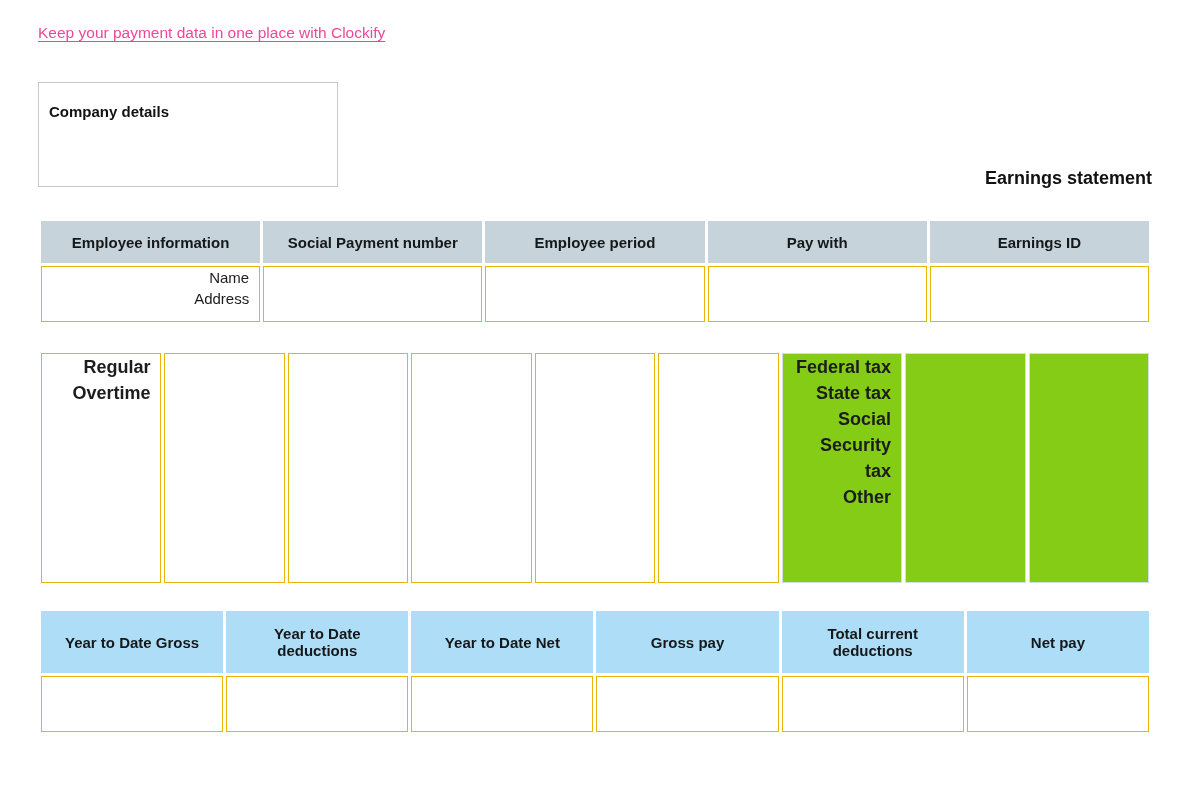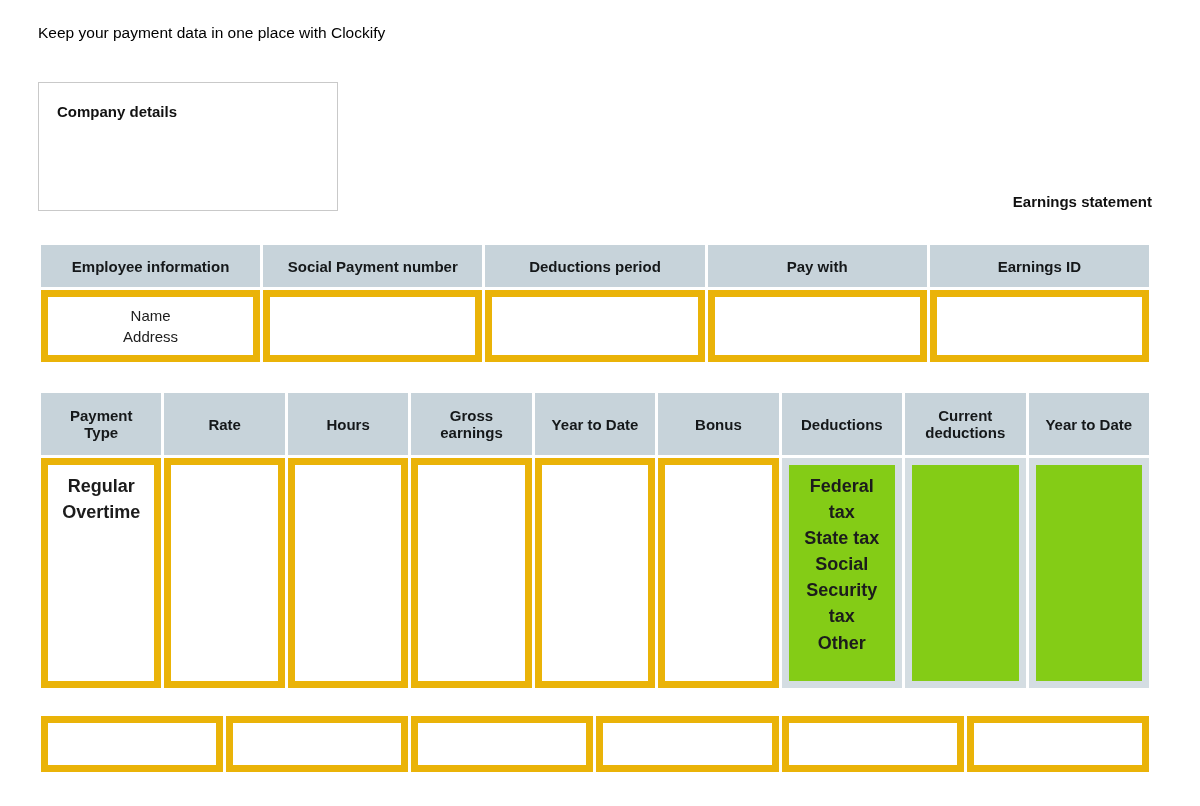--- a/index.html
+++ b/index.html
@@ -7,41 +7,42 @@
   body {
     width: 1200px;
     height: 806px;
     font-family: "Liberation Sans", sans-serif;
     color: #1c1c1c;
     padding: 24px 48px 0 38px;
     overflow: hidden;
   }
   .link-row { margin-bottom: 0; }
   a.top-link {
-    color: #000000;
+    color: #ec4899;
     font-size: 15.5px;
+    text-decoration: underline;
     text-underline-offset: 3px;
     cursor: pointer;
   }
   .company-box {
     margin-top: 40px;
     width: 300px;
-    height: 129px;
+    height: 105px;
     border: 1px solid #c9c9c9;
-    padding: 20px 18px;
+    padding: 20px 10px;
   }
   .company-box .label {
     font-weight: bold;
     font-size: 15px;
     color: #111;
   }
   .page-title {
     text-align: right;
     font-weight: bold;
-    font-size: 15px;
+    font-size: 18px;
     color: #111;
     margin-top: -22px;
     line-height: 26px;
   }
   table {
     width: 100%;
     border-collapse: separate;
     border-spacing: 3px;
     table-layout: fixed;
   }
@@ -50,24 +51,24 @@
     font-weight: bold;
     font-size: 15px;
     color: #15181a;
     text-align: center;
     vertical-align: middle;
     padding: 6px 8px;
     white-space: pre-line;
   }
   td {
     background: #ffffff;
-    border: 7px solid #eab308;
+    border: 1px solid #eab308;
     vertical-align: top;
-    text-align: center;
-    padding: 8px 10px;
+    text-align: right;
+    padding: 0 10px;
     font-size: 15px;
     white-space: pre-line;
   }
   .t-employee { margin-top: 27px; }
   .t-employee th { height: 42px; }
   .t-employee td { height: 56px; }
   .t-payment { margin-top: 25px; }
   .t-payment th { height: 62px; }
   .t-payment td { height: 230px; font-size: 18px; font-weight: bold; line-height: 1.45; }
   .t-payment td.tinted { background: #84cc16; border-color: #d4dde2; }
@@ -87,71 +88,67 @@
   <div class="label">Company details</div>
 </div>
 
 <div class="page-title">Earnings statement</div>
 
 <table class="t-employee">
   <tbody>
       <tr>
     <th>Employee information</th>
     <th>Social Payment number</th>
-    <th>Deductions period</th>
+    <th>Employee period</th>
     <th>Pay with</th>
     <th>Earnings ID</th>
   </tr>
   <tr>
     <td class="cell-multiline">Name
 Address</td>
     <td></td>
     <td></td>
     <td></td>
     <td></td>
   </tr>
 </tbody>
   </table>
 
 <table class="t-payment">
   <tbody>
-      <tr>
-    <th>Payment
-Type</th>
-    <th>Rate</th>
-    <th>Hours</th>
-    <th>Gross
-earnings</th>
-    <th>Year to Date</th>
-    <th>Bonus</th>
-    <th>Deductions</th>
-    <th>Current
-deductions</th>
-    <th>Year to Date</th>
-  </tr>
   <tr>
     <td>Regular
 Overtime</td>
     <td></td>
     <td></td>
     <td></td>
     <td></td>
     <td></td>
     <td class="tinted">Federal tax
 State tax
 Social Security tax
 Other</td>
     <td class="tinted"></td>
     <td class="tinted"></td>
   </tr>
 </tbody>
   </table>
 
 <table class="t-summary">
   <tbody>
+      <tr>
+    <th>Year to Date Gross</th>
+    <th>Year to Date
+deductions</th>
+    <th>Year to Date Net</th>
+    <th>Gross pay</th>
+    <th>Total current
+deductions</th>
+    <th>Net pay</th>
+  </tr>
   <tr>
     <td></td>
     <td></td>
     <td></td>
     <td></td>
     <td></td>
     <td></td>
   </tr>
 </tbody>
   </table>

